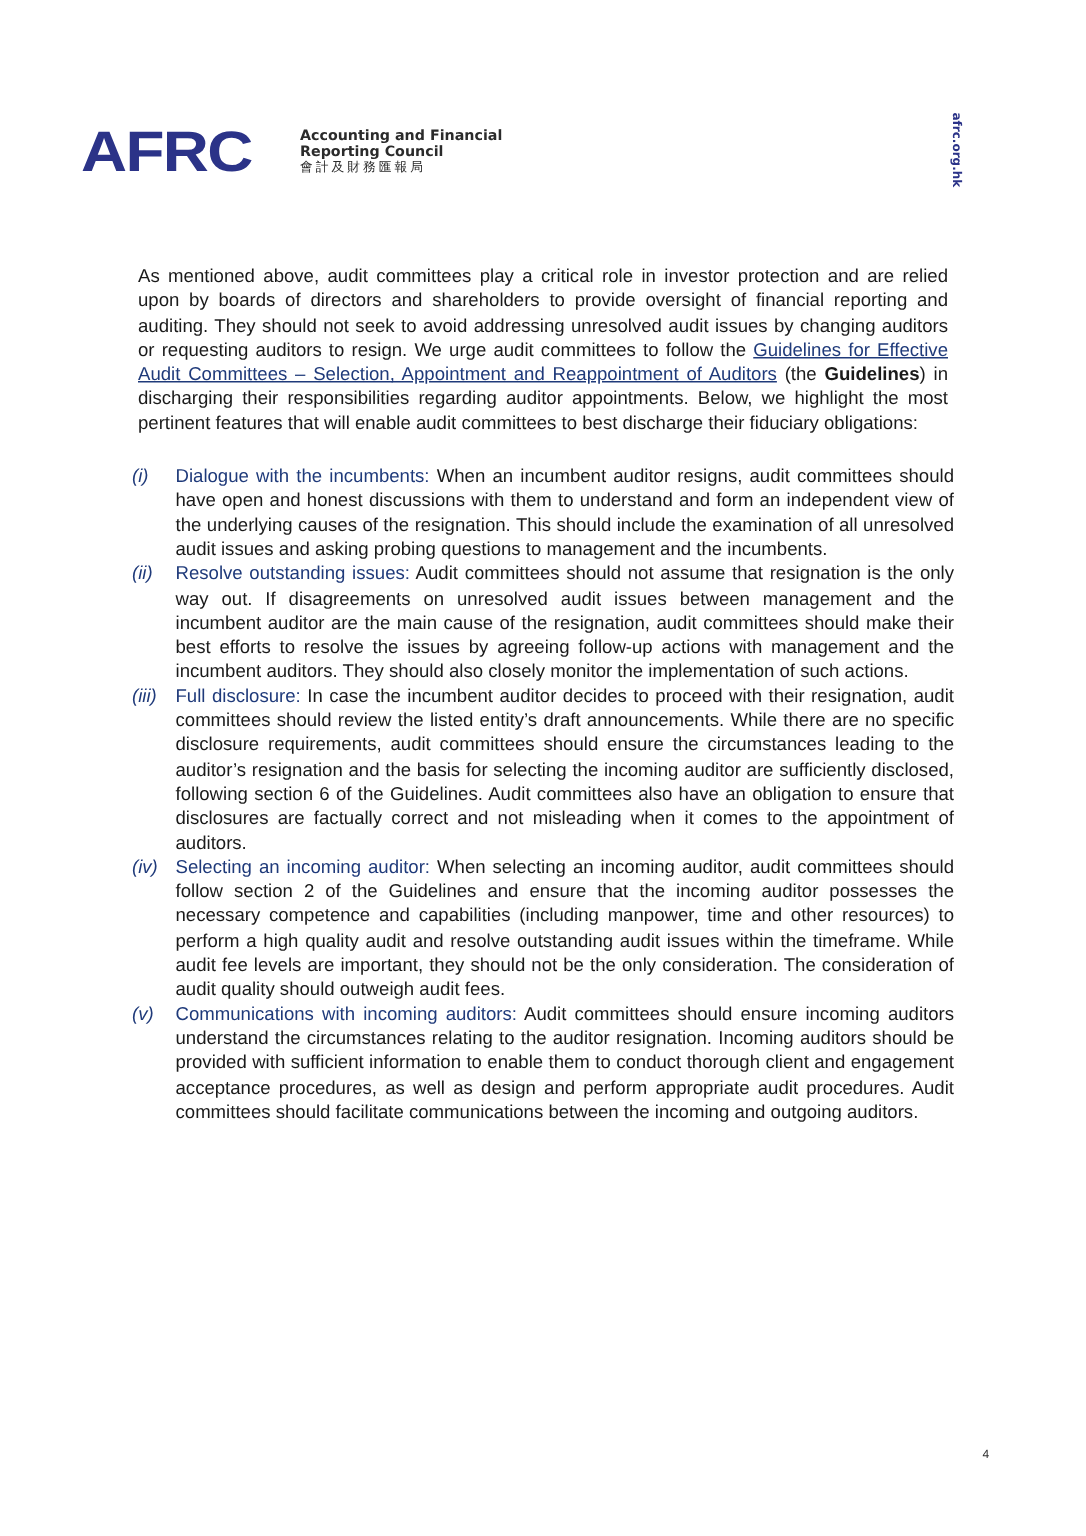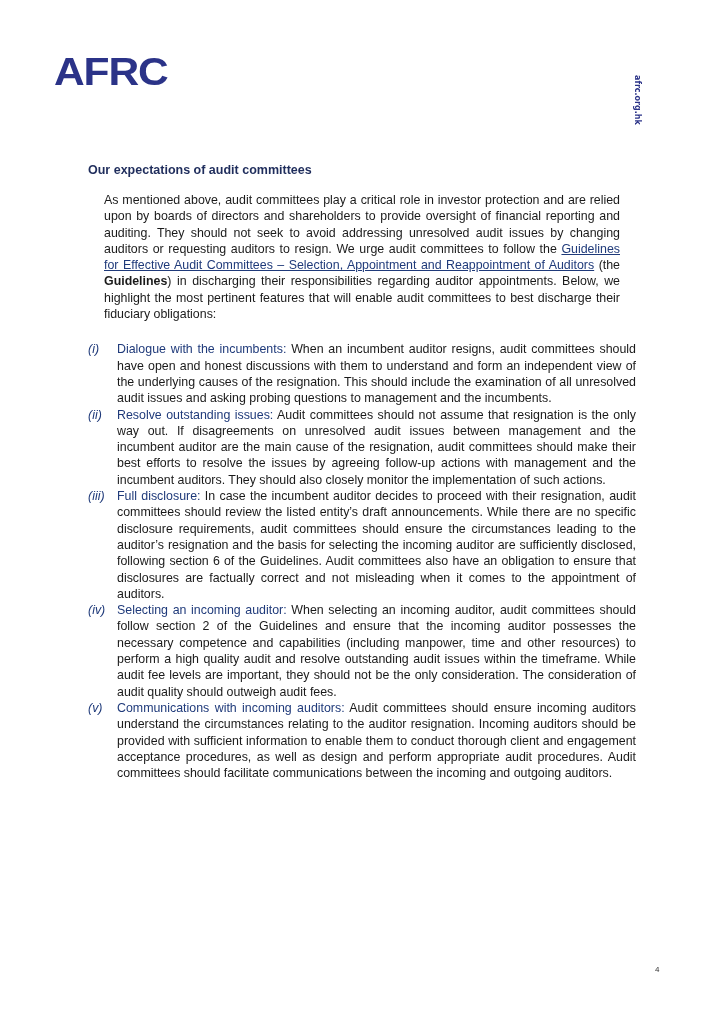--- a/index.html
+++ b/index.html
@@ -1,48 +1,52 @@
 <!DOCTYPE html>
 <html><head>
 <meta charset="utf-8">
 <style>
   html, body { margin: 0; padding: 0; background: #ffffff; }
   body { width: 724px; height: 1024px; position: relative; overflow: hidden;
          font-family: "Liberation Sans", sans-serif; color: #1a1a1a; }
-  .logo { position: absolute; left: 54px; top: 56px; display: flex; align-items: center; }
+  .logo { position: absolute; left: 54px; top: 85px; display: flex; align-items: center; }
   .logo-mark { font-family: "Liberation Sans", sans-serif; font-weight: 700; font-size: 38px;
                color: #2b3388; letter-spacing: -1px; line-height: 32px; transform: scaleX(1.12); transform-origin: left center; width: 140px; }
   .logo-text { margin-left: 6px; font-family: "DejaVu Sans", sans-serif; font-weight: 700; color: #2b2b2b;
                font-size: 9.5px; line-height: 11px; }
   .logo-text .cn { font-weight: 400; font-size: 8.5px; letter-spacing: 2px; }
   .side-url { position: absolute; left: 633px; top: 75px; writing-mode: vertical-rl;
               font-family: "DejaVu Sans", sans-serif; font-size: 8px; font-weight: 700; color: #2b3388; }
   .content { position: absolute; left: 88px; top: 162px; width: 548px; }
   h2 { margin: 0; font-size: 12.5px; font-weight: 700; color: #1f2d5c; line-height: 16px; }
-  p { margin: 16px; font-size: 12.4px; line-height: 16.3px; text-align: justify; }
+  p { margin: 4px; font-size: 12.4px; line-height: 16.3px; text-align: justify; }
   .intro { margin-top: 14px; }
   a { color: #1f3a7a; text-decoration: underline; }
   ol { list-style: none; margin: 0; padding: 0; }
   li { position: relative; padding-left: 29px; font-size: 12.4px; line-height: 16.3px; text-align: justify; }
   li:first-child { margin-top: 19px; }
   .num { position: absolute; left: 0; top: 0; font-style: italic; color: #1f3a7a; }
   .em { color: #1f3a7a; }
   .page-no { position: absolute; left: 655px; top: 965px; font-size: 8px; color: #333; }
 </style>
 </head>
 <body>
 
 <div class="logo">
   <div class="logo-mark">AFRC</div>
+  <div class="logo-text">
+    <div>Accounting and Financial</div>
+    <div>Reporting Council</div>
+    <div class="cn">會計及財務匯報局</div>
+  </div>
 </div>
 
 <div class="side-url">afrc.org.hk</div>
 
 <div class="content">
-  <h2>Our expectations of audit committees</h2>
   <p class="intro"><span>As mentioned above, audit committees play a critical role in investor protection and are relied upon by boards of directors and shareholders to provide oversight of financial reporting and auditing. They should not seek to avoid addressing unresolved audit issues by changing auditors or requesting auditors to resign. We urge audit committees to follow the </span><a>Guidelines for Effective Audit Committees – Selection, Appointment and Reappointment of Auditors</a><span> (the </span><b>Guidelines</b><span>) in discharging their responsibilities regarding auditor appointments. Below, we highlight the most pertinent features that will enable audit committees to best discharge their fiduciary obligations:</span></p>
 
   <ol>
     <li><span class="num">(i)</span><span class="em">Dialogue with the incumbents:</span><span> When an incumbent auditor resigns, audit committees should have open and honest discussions with them to understand and form an independent view of the underlying causes of the resignation. This should include the examination of all unresolved audit issues and asking probing questions to management and the incumbents.</span></li>
     <li><span class="num">(ii)</span><span class="em">Resolve outstanding issues:</span><span> Audit committees should not assume that resignation is the only way out. If disagreements on unresolved audit issues between management and the incumbent auditor are the main cause of the resignation, audit committees should make their best efforts to resolve the issues by agreeing follow-up actions with management and the incumbent auditors. They should also closely monitor the implementation of such actions.</span></li>
     <li><span class="num">(iii)</span><span class="em">Full disclosure:</span><span> In case the incumbent auditor decides to proceed with their resignation, audit committees should review the listed entity’s draft announcements. While there are no specific disclosure requirements, audit committees should ensure the circumstances leading to the auditor’s resignation and the basis for selecting the incoming auditor are sufficiently disclosed, following section 6 of the Guidelines. Audit committees also have an obligation to ensure that disclosures are factually correct and not misleading when it comes to the appointment of auditors.</span></li>
     <li><span class="num">(iv)</span><span class="em">Selecting an incoming auditor:</span><span> When selecting an incoming auditor, audit committees should follow section 2 of the Guidelines and ensure that the incoming auditor possesses the necessary competence and capabilities (including manpower, time and other resources) to perform a high quality audit and resolve outstanding audit issues within the timeframe. While audit fee levels are important, they should not be the only consideration. The consideration of audit quality should outweigh audit fees.</span></li>
     <li><span class="num">(v)</span><span class="em">Communications with incoming auditors:</span><span> Audit committees should ensure incoming auditors understand the circumstances relating to the auditor resignation. Incoming auditors should be provided with sufficient information to enable them to conduct thorough client and engagement acceptance procedures, as well as design and perform appropriate audit procedures. Audit committees should facilitate communications between the incoming and outgoing auditors.</span></li>
   </ol>
 </div>

